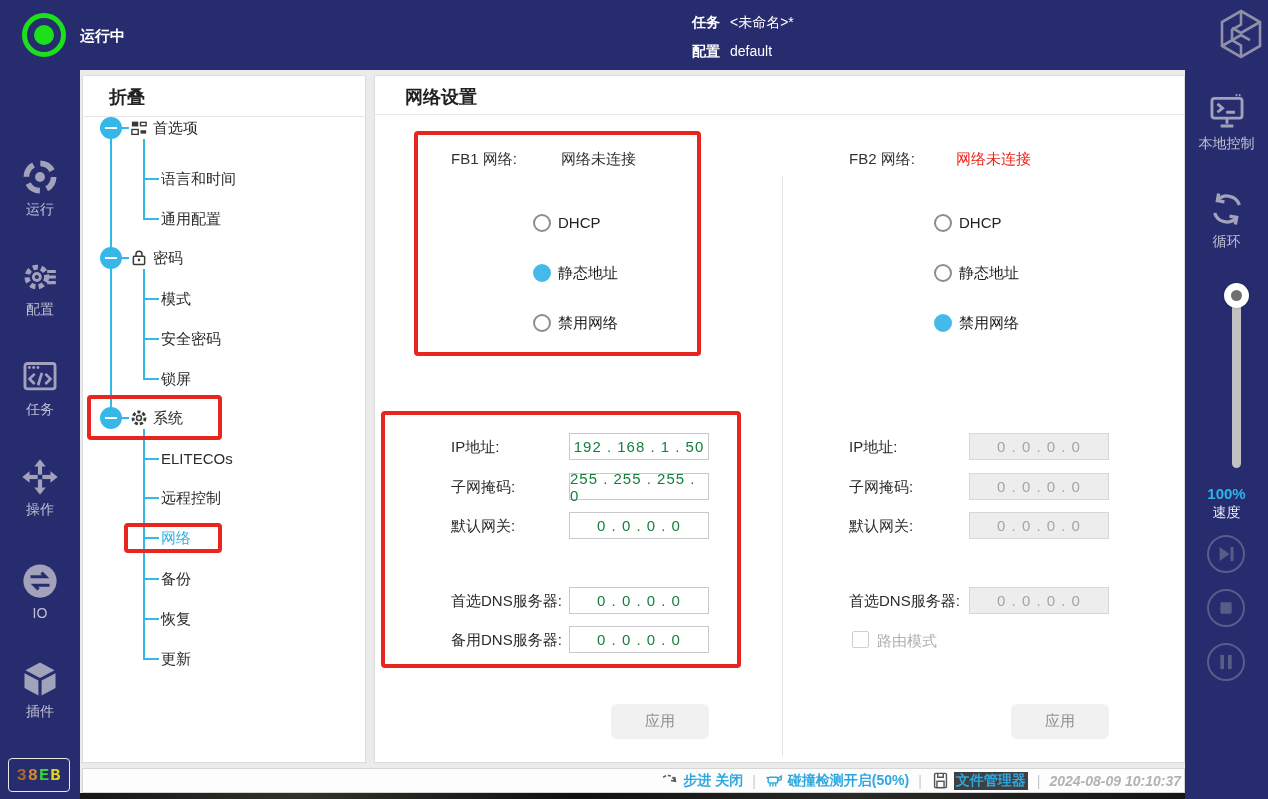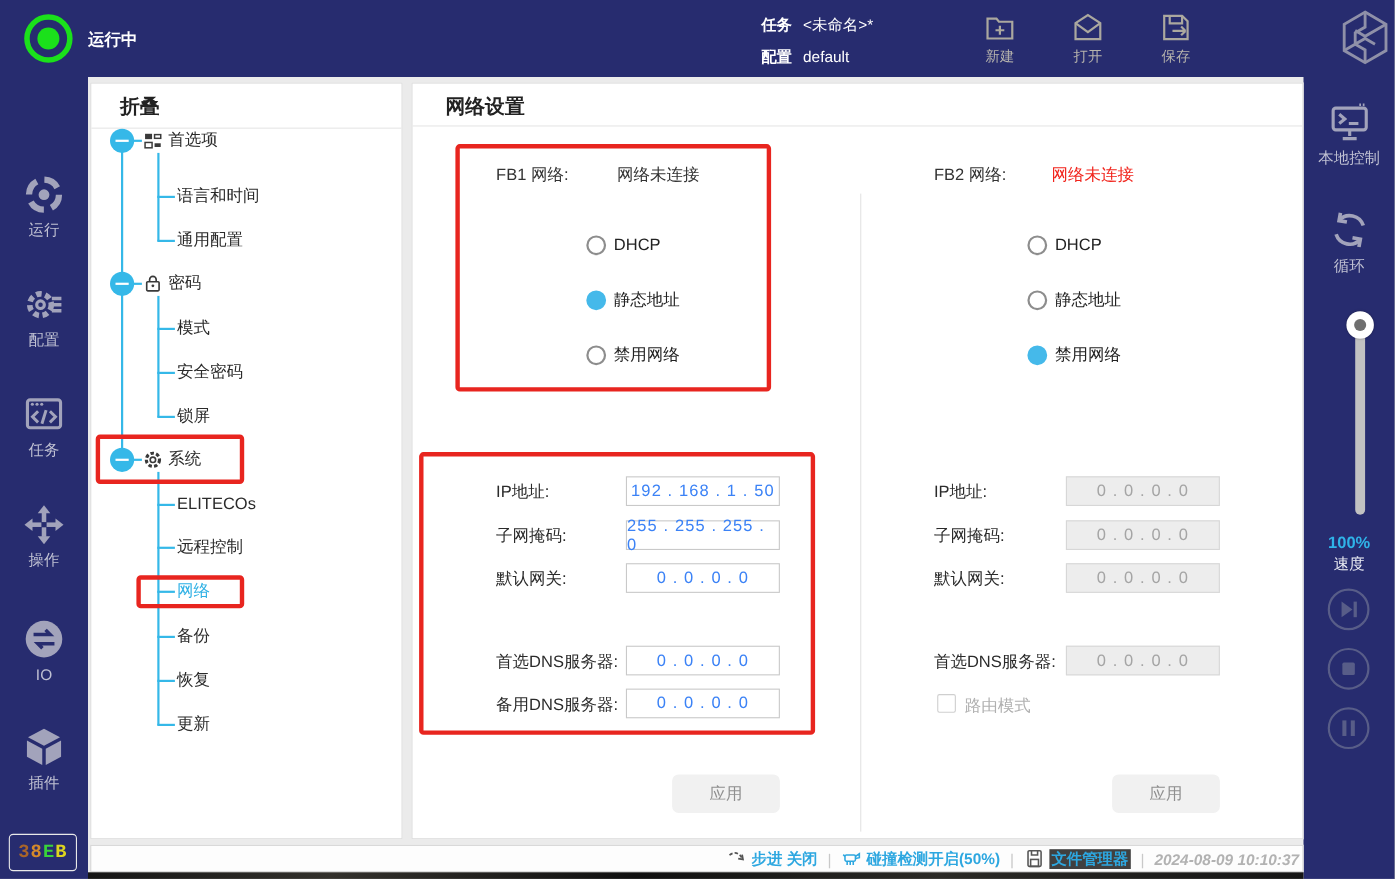--- a/index.html
+++ b/index.html
@@ -72,21 +72,21 @@
   .fb-label { position:absolute; font-size:15px; color:#333; white-space:nowrap; }
   .fb-status { position:absolute; font-size:15px; color:#333; white-space:nowrap; }
   .fb-status.err { color:#f1241c; }
   .radio-dot { position:absolute; width:18px; height:18px; border-radius:50%;
     border:2px solid #8d8d8d; background:#fff; cursor:pointer; }
   .radio-dot.on { border-color:#45b9ea; background:#45b9ea; }
   .radio-lbl { position:absolute; height:22px; line-height:22px; font-size:15px; color:#222;
     white-space:nowrap; cursor:pointer; }
   .field-lbl { position:absolute; font-size:15px; color:#2b2b2b; white-space:nowrap; }
   .field-box { position:absolute; width:140px; height:27px; border:1px solid #c9c9c9;
-    background:#fff; font-size:15px; color:#3b82f6; display:flex; align-items:center;
+    background:#fff; font-size:15px; color:#15803d; display:flex; align-items:center;
     justify-content:center; letter-spacing:1px; cursor:text; }
   .field-box.dis { background:#ededed; border-color:#d7d7d7; color:#a5a5a5; cursor:default; }
   .apply-btn { position:absolute; width:98px; height:35px; background:#f1f1f1; border:none;
     border-radius:6px; font-size:15px; color:#8f8f8f; font-family:inherit; cursor:pointer; }
   .chk-box { position:absolute; width:17px; height:17px; border:1.5px solid #cfcfcf;
     border-radius:2px; background:#fff; }
   .chk-lbl { position:absolute; font-size:15px; color:#b0b0b0; white-space:nowrap; }
   
   .anno { position:absolute; border:4px solid #e8251f; border-radius:4px; pointer-events:none; }
   
@@ -110,35 +110,20 @@
     <div class="status-ring">
         <div class="dot"></div>
       </div>
     <div class="run-label">运行中</div>
     <div class="tb-row" style="top:14px;">
       <b>任务</b><span>&lt;未命名&gt;*</span>
     </div>
     <div class="tb-row" style="top:43px;">
       <b>配置</b><span>default</span>
     </div>
-    <div class="tb-actions" id="tb-actions">
-        <div class="tb-action"><span><svg viewBox="0 0 24 24" fill="none" stroke="currentColor" stroke-width="1.6">
-              <path d="M3 5.5h6.5l1.8 2.3H21V20H3z"></path>
-              <path d="M12 10.8v6.4M8.8 14h6.4"></path>
-            </svg></span><div class="lbl">新建</div></div>
-        <div class="tb-action"><span><svg viewBox="0 0 24 24" fill="none" stroke="currentColor" stroke-width="1.6">
-              <path d="M3 8.8L12 3l9 5.8V20.5H3z"></path>
-              <path d="M3 8.8l9 6.5 9-6.5"></path>
-            </svg></span><div class="lbl">打开</div></div>
-        <div class="tb-action"><span><svg viewBox="0 0 24 24" fill="none" stroke="currentColor" stroke-width="1.6">
-              <path d="M3.5 3.5h13l4 4v13h-17z"></path>
-              <path d="M7.5 3.5v5.5h9V3.5"></path>
-              <path d="M9.5 14.5h9.5m0 0l-3.2-3.2m3.2 3.2l-3.2 3.2"></path>
-            </svg></span><div class="lbl">保存</div></div>
-      </div>
     <div class="tb-logo" id="tb-logo"><svg viewBox="0 0 24 26" fill="none" stroke="currentColor" stroke-width="1.3">
           <path d="M12 1l9.5 5.5v12L12 24l-9.5-5.5v-12z"></path>
           <path d="M12 1v6.8L7.5 10.4v5.2l4.5 2.6V24M21.5 6.5L12 12 7.5 9.4M2.5 18.5l9.5-5.5 4.5 2.6"></path>
         </svg></div>
   </div>
 
   <div class="rail rail-left" id="left-rail">
     <div class="badge-38eb" id="badge-38eb">
         <span style="color: rgb(168, 101, 42);">3</span>
         <span style="color: rgb(211, 137, 43);">8</span>

